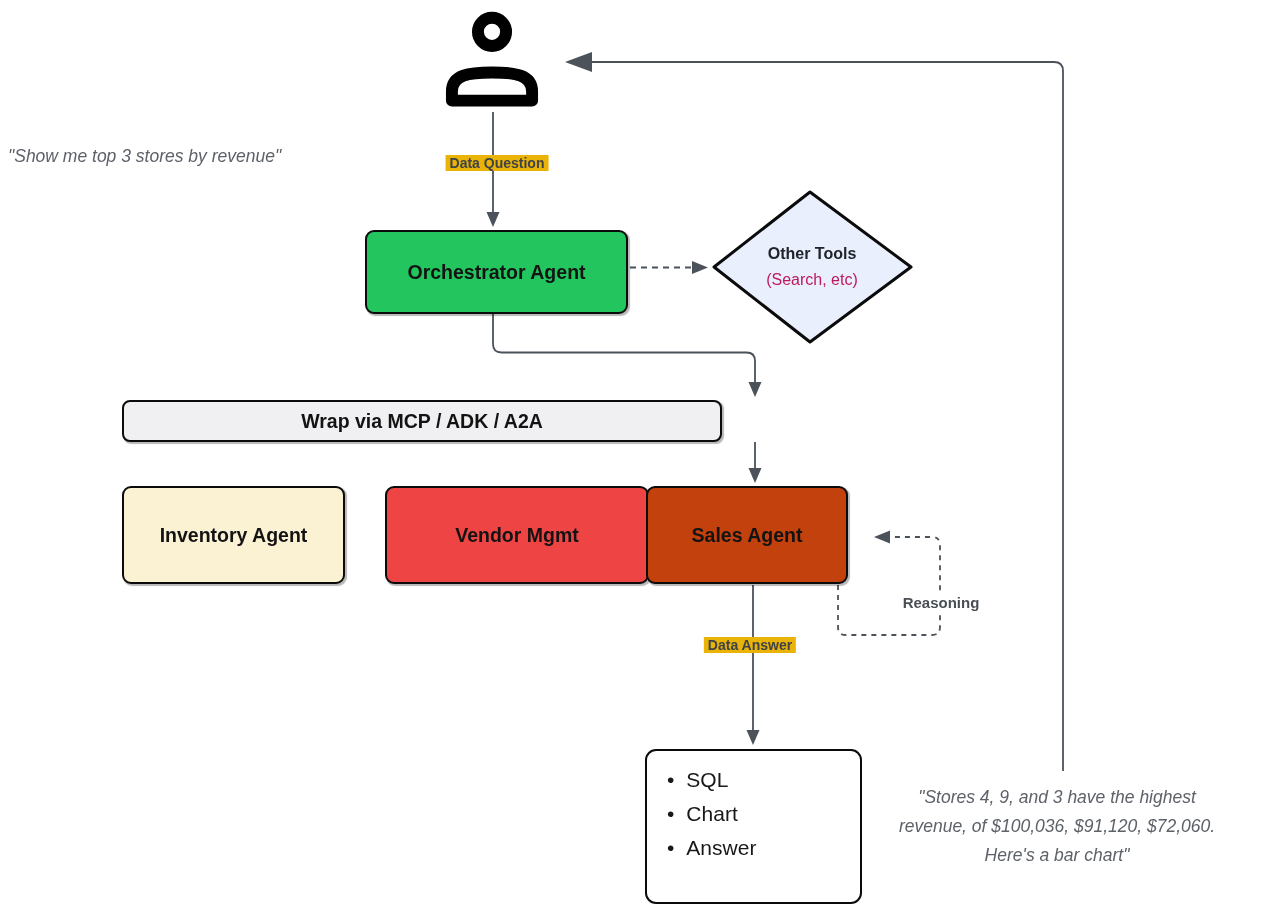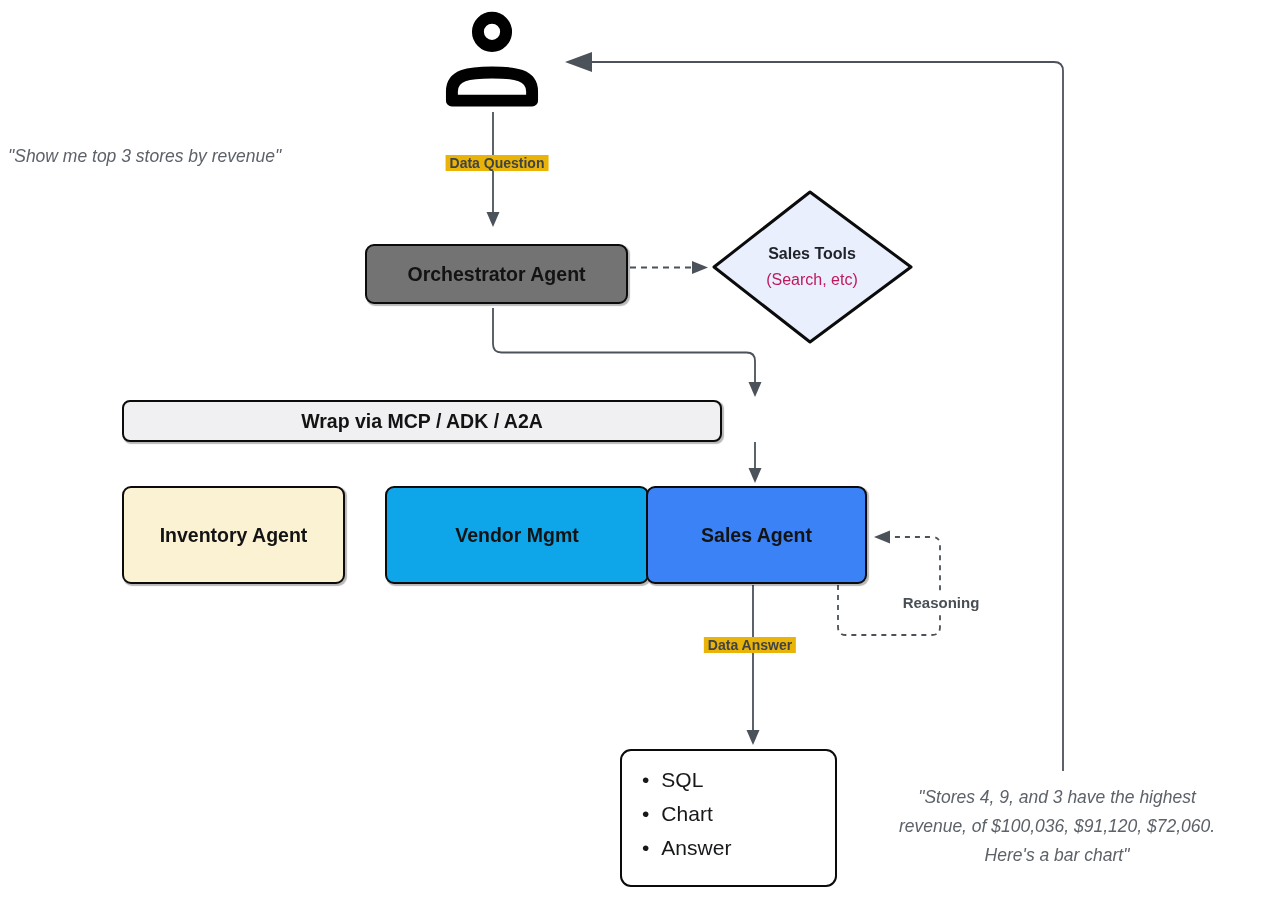--- a/index.html
+++ b/index.html
@@ -106,46 +106,46 @@
   <div class="quote right" style="left:856px; top:783px; width:402px;">
     <div>"Stores 4, 9, and 3 have the highest</div>
     <div>revenue, of $100,036, $91,120, $72,060.</div>
     <div>Here's a bar chart"</div>
   </div>
 
   <div class="edge-label" style="left:497px; top:155px;">Data Question</div>
   <div class="edge-label" style="left:750px; top:637px;text-align:center;">Data Answer</div>
   <div class="small-label" style="left:941px; top:594px;">Reasoning</div>
 
-  <div class="node" style="left: 365px; top: 244px; width: 263px; height: 60px; background-color: #737373;">
+  <div class="node" style="left: 365px; top: 230px; width: 263px; height: 84px; background-color: #22c55e;">
     <span>Orchestrator Agent</span>
   </div>
 
   <div class="diamond-text" style="left:722px; top:241px; width:180px;">
-    <div class="t1">Sales Tools</div>
+    <div class="t1">Other Tools</div>
     <div class="t2">(Search, etc)</div>
   </div>
 
   <div class="node bar" style="left: 122px; top: 400px; width: 600px; height: 42px; background-color: rgb(240, 240, 242);">
     <span>Wrap via MCP / ADK / A2A</span>
   </div>
 
   <div class="node" style="left: 122px; top: 486px; width: 223px; height: 98px; background-color: rgb(251, 241, 211); text-align: right;">
     <span>Inventory Agent</span>
   </div>
 
-  <div class="node" style="left: 385px; top: 486px; width: 264px; height: 98px; background-color: #0ea5e9;">
+  <div class="node" style="left: 385px; top: 486px; width: 264px; height: 98px; background-color: #ef4444;">
     <span>Vendor Mgmt</span>
   </div>
 
-  <div class="node" style="left: 646px; top: 486px; width: 221px; height: 98px; background-color: #3b82f6;">
+  <div class="node" style="left: 646px; top: 486px; width: 202px; height: 98px; background-color: #c2410c;">
     <span>Sales Agent</span>
   </div>
 
-  <div class="output-box" style="left:620px; top:749px; width:217px; height:138px;">
+  <div class="output-box" style="left:645px; top:749px; width:217px; height:155px;">
     <ul>
       <li>SQL</li>
       <li>Chart</li>
       <li>Answer</li>
     </ul>
   </div>
 
 </div>
 
 </body></html>

